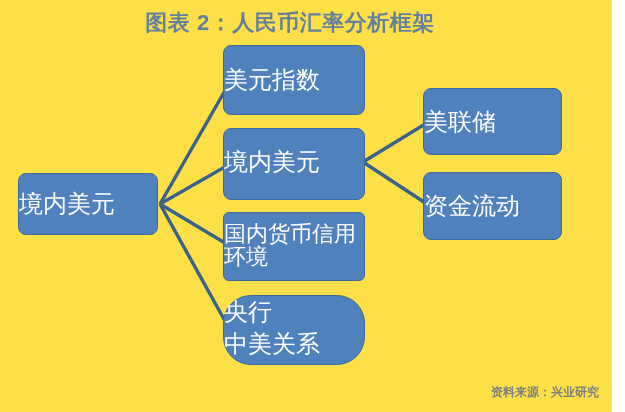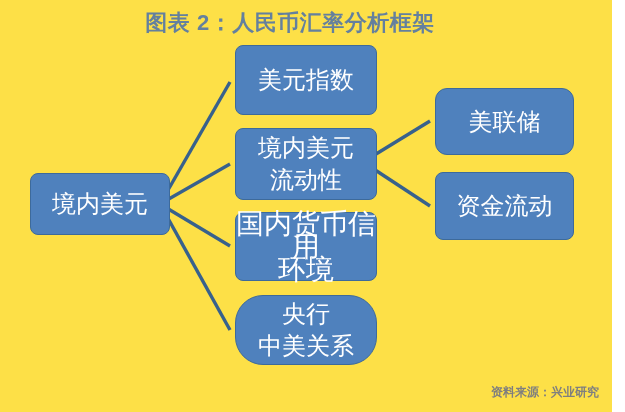--- a/index.html
+++ b/index.html
@@ -37,31 +37,30 @@
   }
   .node{
     position:absolute;
     background:var(--box-fill,#4f81bd);
     border:1.5px solid var(--box-border,#3d6a9b);
     border-radius:8px;
     box-sizing:border-box;
     color:var(--box-text,#ffffff);
     display:flex;
     flex-direction:column;
-    align-items:center;
+    align-items:flex-start;
     justify-content:center;
-    font-family:Liberation Serif, serif;
+    font-family:Liberation Mono, monospace;
     font-size:24px;
     text-align:center;
     z-index:2;
-    margin-left:12px;
   }
   .node .ln{display:block;}
   .lh-wide .ln{line-height:32px;}
-  .lh-tight{font-size:28px;}
+  .lh-tight{font-size:22px;border-radius:6px;}
   .lh-tight .ln{line-height:23px;}
   .source-note{
     position:absolute;
     right:13px;top:384px;
     font-size:12px;
     font-weight:bold;
     color:var(--source-text,#7f7f7f);
     white-space:pre;
   }
 </style>
@@ -84,34 +83,33 @@
   <div class="node" style="left:18px;top:173px;width:140px;height:62px;">
     <span class="ln">境内美元</span>
   </div>
 
   <div class="node" style="left:223px;top:45px;width:142px;height:70px;">
     <span class="ln">美元指数</span>
   </div>
 
   <div class="node lh-wide" style="left:223px;top:128px;width:142px;height:72px;">
     <span class="ln">境内美元</span>
-    <span class="ln">流动性</span>
   </div>
 
   <div class="node lh-tight" style="left:223px;top:212px;width:142px;height:69px;">
     <span class="ln">国内货币信用</span>
     <span class="ln">环境</span>
   </div>
 
   <div class="node lh-wide" style="left:223px;top:295px;width:142px;height:70px;border-radius:28px;">
     <span class="ln">央行</span>
     <span class="ln">中美关系</span>
   </div>
 
-  <div class="node" style="left:423px;top:88px;width:139px;height:67px;border-radius:12px;">
+  <div class="node" style="left:423px;top:88px;width:139px;height:67px;">
     <span class="ln">美联储</span>
   </div>
 
   <div class="node" style="left:423px;top:172px;width:139px;height:68px;">
     <span class="ln">资金流动</span>
   </div>
 
   <div class="source-note">资料来源：兴业研究</div>
 
 </div>

